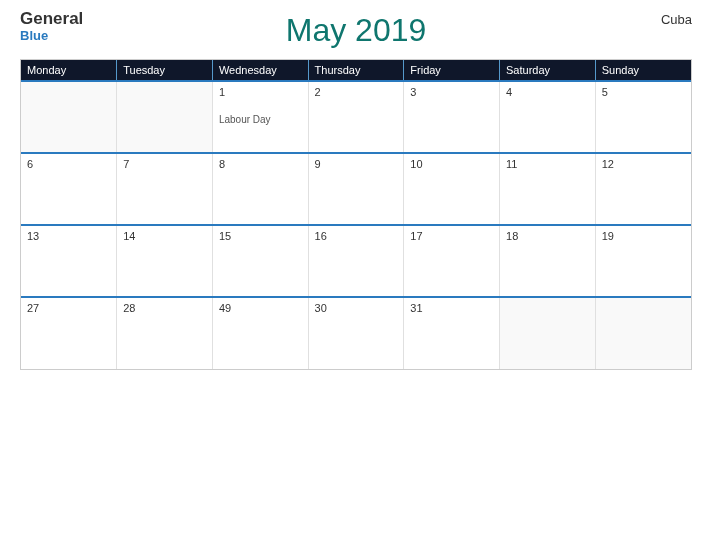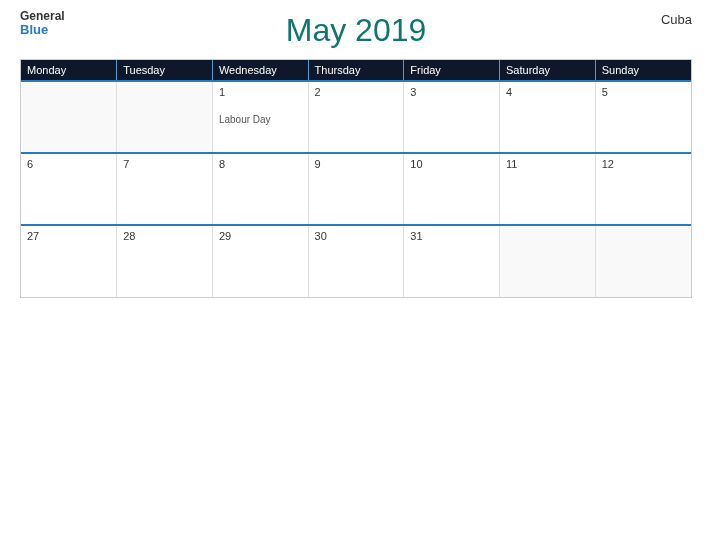--- a/index.html
+++ b/index.html
@@ -26,21 +26,21 @@
     .logo {
       position: absolute;
       left: 20px;
       top: 10px;
       display: flex;
       flex-direction: column;
       line-height: 1.1;
     }
 
     .logo-general {
-      font-size: 12px;
+      font-size: 17px;
       font-weight: bold;
       color: #333;
     }
 
     .logo-blue {
       font-size: 13px;
       font-weight: bold;
       color: #2a7abf;
     }
 
@@ -188,27 +188,50 @@
           </td>
           <td>
             <span class="day-number">11</span>
           </td>
           <td>
             <span class="day-number">12</span>
           </td>
         </tr>
         <tr>
           <td>
+            <span class="day-number">13</span>
+          </td>
+          <td>
+            <span class="day-number">14</span>
+          </td>
+          <td>
+            <span class="day-number">15</span>
+          </td>
+          <td>
+            <span class="day-number">16</span>
+          </td>
+          <td>
+            <span class="day-number">17</span>
+          </td>
+          <td>
+            <span class="day-number">18</span>
+          </td>
+          <td>
+            <span class="day-number">19</span>
+          </td>
+        </tr>
+        <tr>
+          <td>
             <span class="day-number">27</span>
           </td>
           <td>
             <span class="day-number">28</span>
           </td>
           <td>
-            <span class="day-number">29</span>
+            <span class="day-number">49</span>
           </td>
           <td>
             <span class="day-number">30</span>
           </td>
           <td>
             <span class="day-number">31</span>
           </td>
           <td class="empty-cell"></td>
           <td class="empty-cell"></td>
         </tr>

